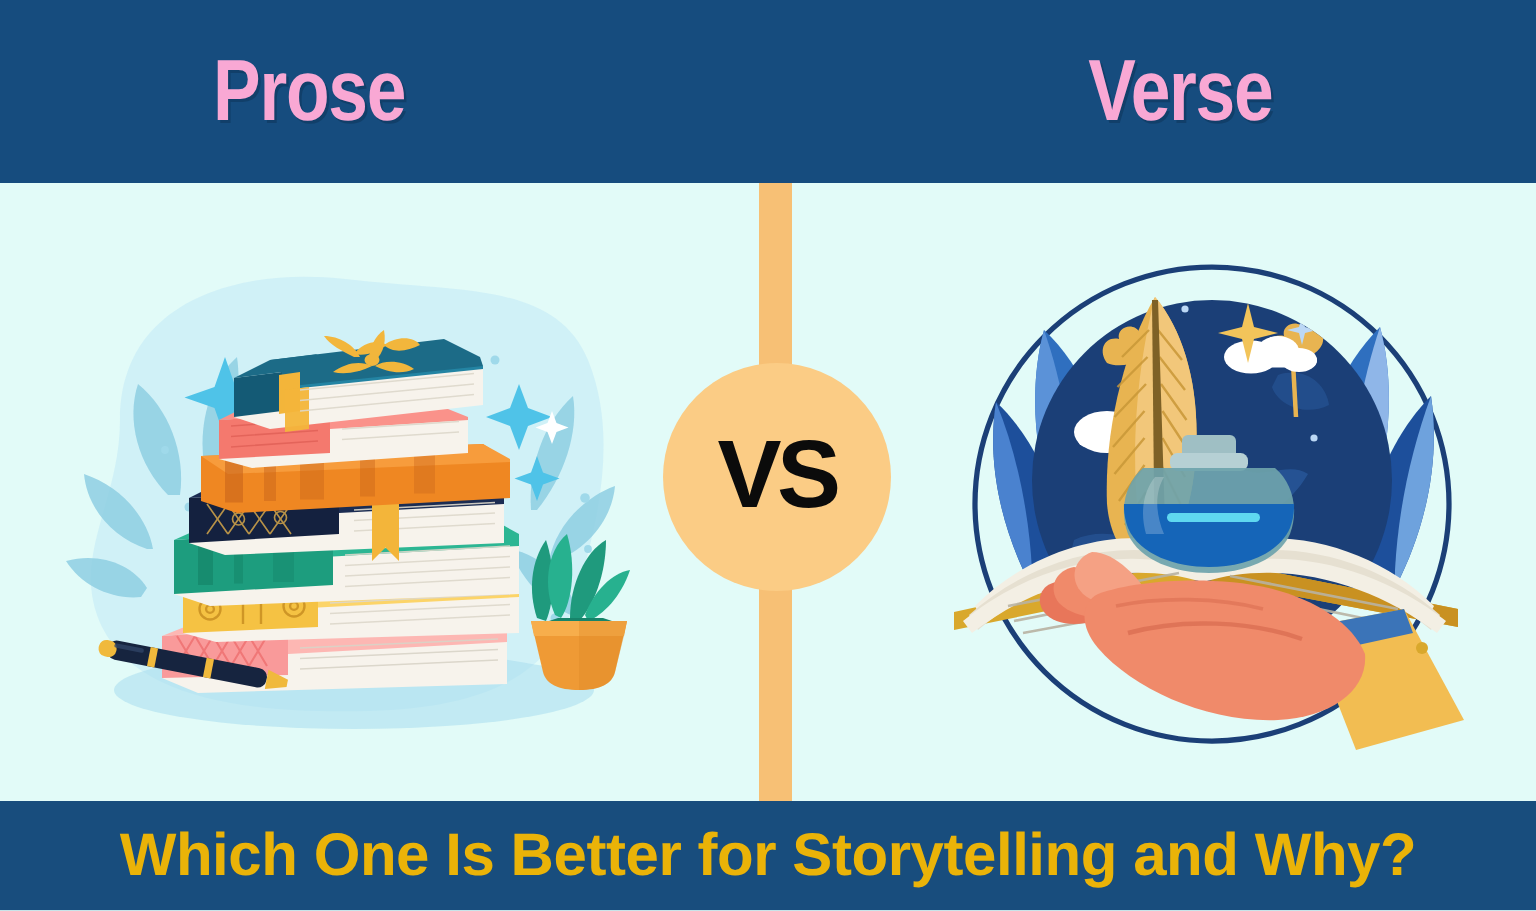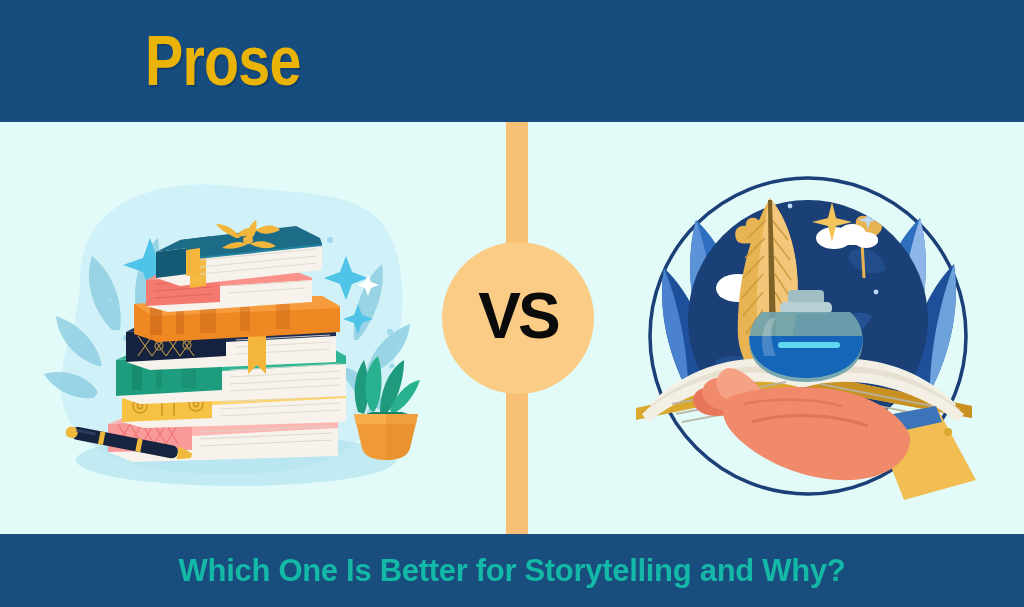--- a/index.html
+++ b/index.html
@@ -12,43 +12,43 @@
   #canvas{position:relative;width:1024px;height:607px;background:#e2fbf8;overflow:hidden;}
 
   
   .header-band{
     position:absolute;left:0;top:0;width:1024px;height:122px;
     background:#164c7e;
     z-index:6;
   }
   .header-title{
     position:absolute;top:50%;transform:translateY(-50%);
-    color:#eab308;
+    color:#f9a8d4;
     font-family:"Liberation Sans", sans-serif;
     font-weight:bold;
-    font-size:70px;
+    font-size:58px;
     letter-spacing:-1px;
     transform-origin:center;
     line-height:1;
     white-space:nowrap;
     text-shadow:2px 2px 0 rgba(10,40,70,.35);
   }
   .header-title .sq{display:inline-block;transform:scaleX(.82);}
   #title-left{left:128px;}
   #title-right{left:712px;}
 
   
   .footer-band{
     position:absolute;left:0;bottom:0;width:1024px;height:73px;
     background:#184d7d;
     z-index:6;
     display:flex;align-items:center;justify-content:center;
   }
   .footer-title{
-    color:#14b8a6;font-weight:bold;font-size:31px;letter-spacing:-.3px;
+    color:#eab308;font-weight:bold;font-size:40px;letter-spacing:-.3px;
     white-space:nowrap;
     font-family:"Liberation Sans", sans-serif;
   }
 
   
   .divider-bar{
     position:absolute;left:506px;top:122px;width:22px;height:412px;
     background:#f7c075;z-index:3;
   }
   .vs-circle{
@@ -371,19 +371,22 @@
 
   <div class="divider-bar"></div>
   <div class="vs-circle">
     <span class="vs-text">VS</span>
   </div>
 
   <div class="header-band">
     <div class="header-title" id="title-left">
       <span class="sq">Prose</span>
     </div>
+    <div class="header-title" id="title-right">
+      <span class="sq">Verse</span>
+    </div>
   </div>
 
   <div class="footer-band">
     <div class="footer-title">Which One Is Better for Storytelling and Why?</div>
   </div>
 
 </div>
 
 </body></html>

